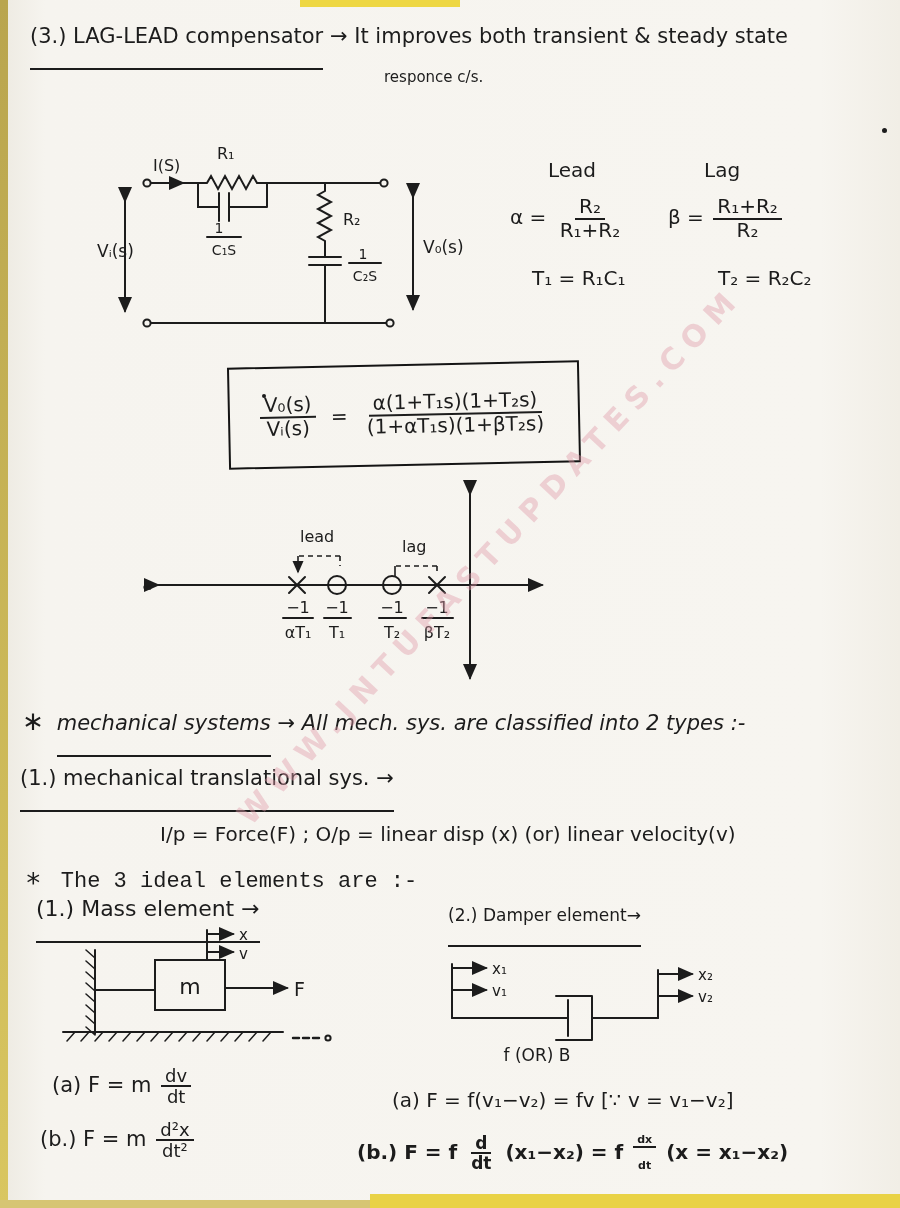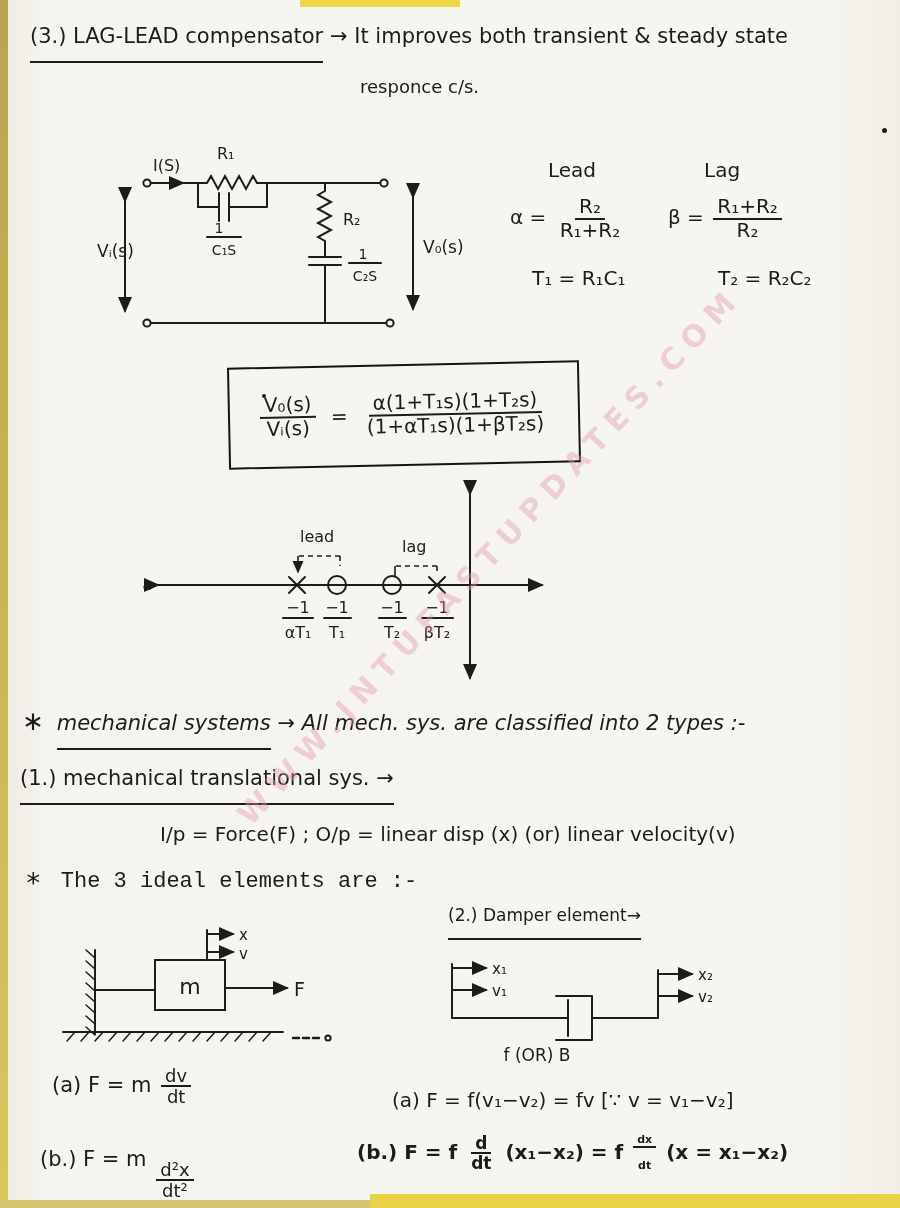--- a/index.html
+++ b/index.html
@@ -2,21 +2,21 @@
 <html><head>
 <meta charset="utf-8">
 <style>
   html,body{margin:0;padding:0;background:#ffffff;}
   .page{
     position:relative;width:900px;height:1208px;overflow:hidden;
     background:linear-gradient(90deg,#edeae1 0px,#f6f4ef 45px,#f7f5f0 820px,#f1eee6 900px);
     font-family:"DejaVu Sans",sans-serif;color:#1c1c1c;
   }
   .hw{position:absolute;white-space:nowrap;color:#1c1c1c;}
-  .ul{border-bottom:2.2px solid #1c1c1c;padding-bottom:13px;}
+  .ul{border-bottom:2.2px solid #1c1c1c;padding-bottom:20px;}
   .fr{display:inline-flex;flex-direction:column;align-items:center;vertical-align:middle;line-height:1.08;margin:0 3px;}
   .fr .n{display:block;border-bottom:2.2px solid #1c1c1c;padding:0 4px;}
   .fr .d{display:block;padding:0 4px;}
   .star{font-size:1.25em;margin-right:6px;}
   svg{position:absolute;overflow:visible;}
   svg text{font-family:"DejaVu Sans",sans-serif;fill:#1c1c1c;}
   .tfbox{
     position:absolute;left:228px;top:364px;width:348px;height:98px;
     border:2.6px solid #141414;transform:rotate(-1.2deg);
     display:flex;align-items:center;justify-content:center;gap:12px;font-size:20px;
@@ -39,21 +39,21 @@
   <div class="edge" style="left:370px;top:1194px;width:530px;height:14px;background:#e9d245;"></div>
   <div class="edge" style="left:0;top:1200px;width:370px;height:8px;background:#d6c573;"></div>
 
   <div class="wm">WWW.JNTUFASTUPDATES.COM</div>
 
   <div class="hw" style="left:30px;top:24px;font-size:21px;">
     <span class="ul">(3.) LAG-LEAD compensator</span>
     <span>→</span>
     <span>It improves both transient &amp; steady state</span>
   </div>
-  <div class="hw" style="left:360px;top:68px;font-size:18px;margin-top:8px;">responce c/s.</div>
+  <div class="hw" style="left:384px;top:68px;font-size:15px;">responce c/s.</div>
 
   <svg style="left:95px;top:145px;" width="430" height="200" viewBox="0 0 430 200">
     <defs>
       <marker id="ac" markerWidth="9" markerHeight="8" refX="7" refY="3.5" orient="auto">
         <path d="M0,0 L8,3.5 L0,7 Z" fill="#1c1c1c"></path>
       </marker>
     </defs>
     <g stroke="#1c1c1c" stroke-width="2" fill="none" stroke-linecap="round">
       <circle cx="52" cy="38" r="3.6"></circle>
       <line x1="56" y1="38" x2="103" y2="38"></line>
@@ -172,20 +172,23 @@
   </div>
   <div class="hw" style="left:20px;top:766px;font-size:21px;">
     <span class="ul">(1.) mechanical translational sys. →</span>
   </div>
   <div class="hw" style="left:160px;top:822px;font-size:20px;">I/p = Force(F)   ;   O/p = linear disp (x) (or) linear velocity(v)</div>
   <div class="hw" style="left:25px;top:861px;font-size:22px;font-family:Liberation Mono, monospace;">
     <span class="star">∗</span>
     <span>The 3 ideal elements are :-</span>
   </div>
 
+  <div class="hw" style="left:36px;top:896px;font-size:22px;">
+    <span class="ul">(1.) Mass element →</span>
+  </div>
   <svg style="left:55px;top:922px;" width="280" height="130" viewBox="0 0 280 130">
     <defs>
       <marker id="am" markerWidth="9" markerHeight="8" refX="7" refY="3.5" orient="auto">
         <path d="M0,0 L8,3.5 L0,7 Z" fill="#1c1c1c"></path>
       </marker>
     </defs>
     <g stroke="#1c1c1c" stroke-width="2" fill="none" stroke-linecap="round">
       <line x1="40" y1="28" x2="40" y2="112"></line>
       <path d="M40,36 l-9,-8 M40,47 l-9,-8 M40,58 l-9,-8 M40,69 l-9,-8 M40,80 l-9,-8 M40,91 l-9,-8 M40,102 l-9,-8 M40,113 l-9,-8" stroke-width="1.5"></path>
       <line x1="40" y1="68" x2="100" y2="68"></line>
@@ -235,21 +238,21 @@
 
   <div class="hw" style="left:52px;top:1066px;font-size:21px;">
     <span>(a) F = m</span>
     <span class="fr" style="font-size:18px;">
         <span class="n">dv</span>
         <span class="d">dt</span>
       </span>
   </div>
   <div class="hw" style="left:40px;top:1120px;font-size:21px;">
     <span>(b.) F = m</span>
-    <span class="fr" style="font-size:18px;margin-top:40px;">
+    <span class="fr" style="font-size:18px;">
         <span class="n">d²x</span>
         <span class="d">dt²</span>
       </span>
   </div>
 
   <div class="hw" style="left:392px;top:1088px;font-size:20px;">(a)  F = f(v₁−v₂) = fv   [∵ v = v₁−v₂]</div>
   <div class="hw" style="left:357px;top:1134px;font-size:20px;font-weight:bold;">
     <span>(b.)  F = f</span>
     <span class="fr" style="font-size:17px;">
         <span class="n">d</span>

